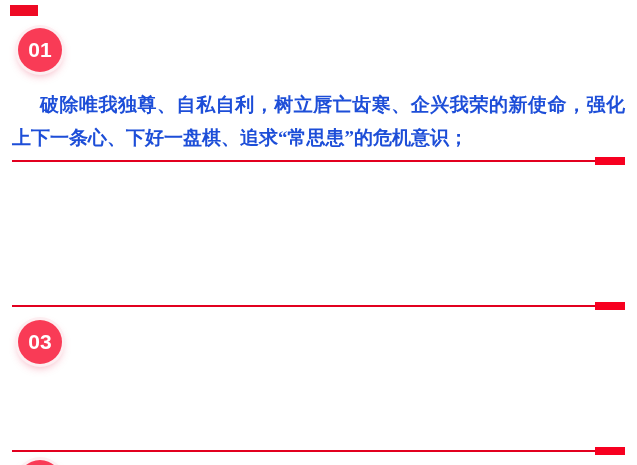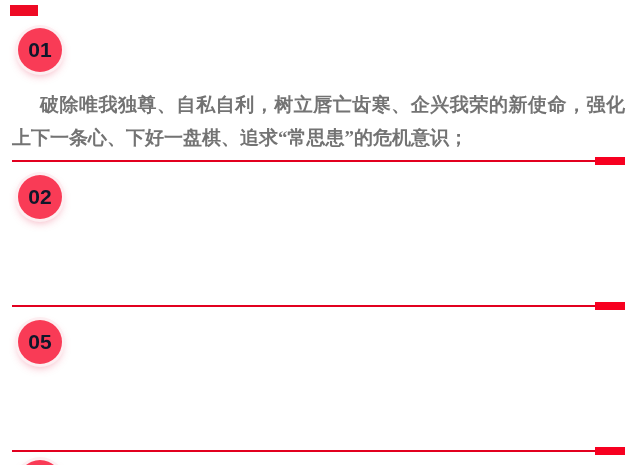--- a/index.html
+++ b/index.html
@@ -6,30 +6,30 @@
   #stage{
     position:relative;width:637px;height:465px;background:#ffffff;
     overflow:hidden;font-family:"Liberation Serif","DejaVu Serif",serif;
   }
   .corner-mark{
     position:absolute;left:10px;top:5px;width:28px;height:11px;
     background:#ee0a24;
   }
   .badge{
     position:absolute;left:18px;width:44px;height:44px;border-radius:50%;
-    background:#f93b56;color:#0f172a;text-align:center;
+    background:#f93b56;color:#ffffff;text-align:center;
     font-family:"Liberation Sans","DejaVu Sans",sans-serif;
     font-weight:bold;font-size:21px;line-height:44px;
     box-shadow:0 0 0 3px #fdeef1, 0 4px 8px rgba(230,40,80,0.35);
   }
   .para{
     position:absolute;left:12px;width:613px;margin:0;
     text-indent:28px;text-align:justify;
     font-weight:bold;font-size:19px;line-height:33px;
-    color:#737373;letter-spacing:0;
+    color:#1d4ed8;letter-spacing:0;
   }
   .sep{position:absolute;left:12px;width:613px;height:8px;}
   .sep-line{position:absolute;left:0;right:0;top:3px;height:2px;background:#e2001f;}
   .sep-end{position:absolute;right:0;top:0;width:30px;height:8px;background:#f70020;}
   .badge-1{top:28px;}  .para-1{top:88px;}  .sep-1{top:157px;}
   .badge-2{top:175px;} .para-2{top:233px;} .sep-2{top:302px;}
   .badge-3{top:320px;} .para-3{top:378px;} .sep-3{top:447px;}
   .badge-4{top:460px;}
 </style>
 </head>
@@ -39,27 +39,26 @@
 
   <div class="corner-mark"></div>
 
   <div class="badge badge-1">01</div>
   <p class="para para-1">破除唯我独尊、自私自利，树立唇亡齿寒、企兴我荣的新使命，强化上下一条心、下好一盘棋、追求“常思患”的危机意识；</p>
   <div class="sep sep-1">
     <span class="sep-line"></span>
     <span class="sep-end"></span>
   </div>
 
-  <div class="badge badge-2">02</div>
   <div class="sep sep-2">
     <span class="sep-line"></span>
     <span class="sep-end"></span>
   </div>
 
-  <div class="badge badge-3">05</div>
+  <div class="badge badge-3">03</div>
   <div class="sep sep-3">
     <span class="sep-line"></span>
     <span class="sep-end"></span>
   </div>
 
   <div class="badge badge-4">04</div>
 
 </div>
 
 </body></html>

